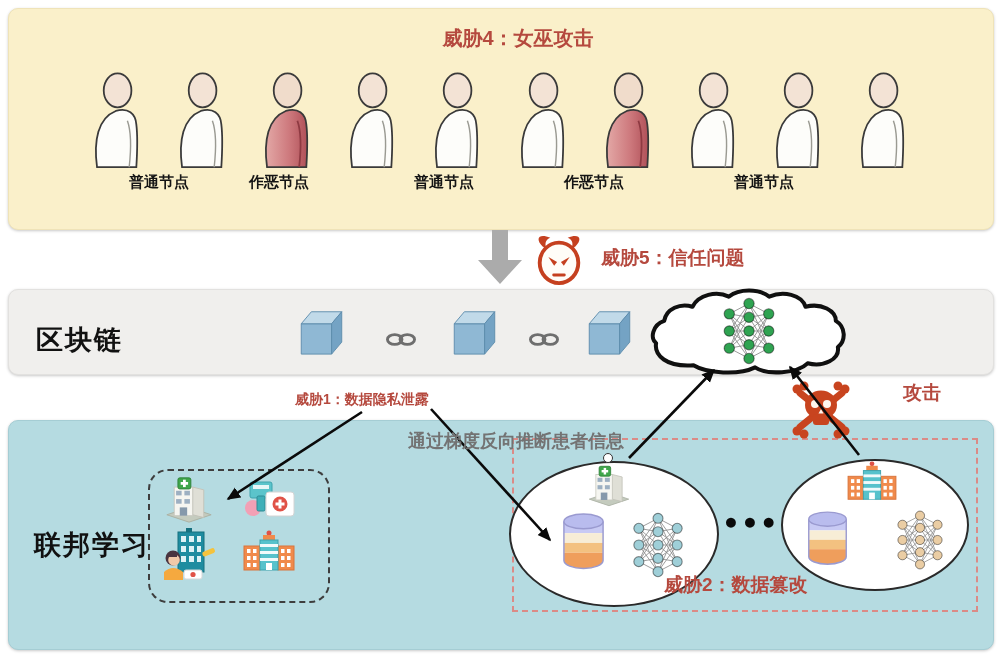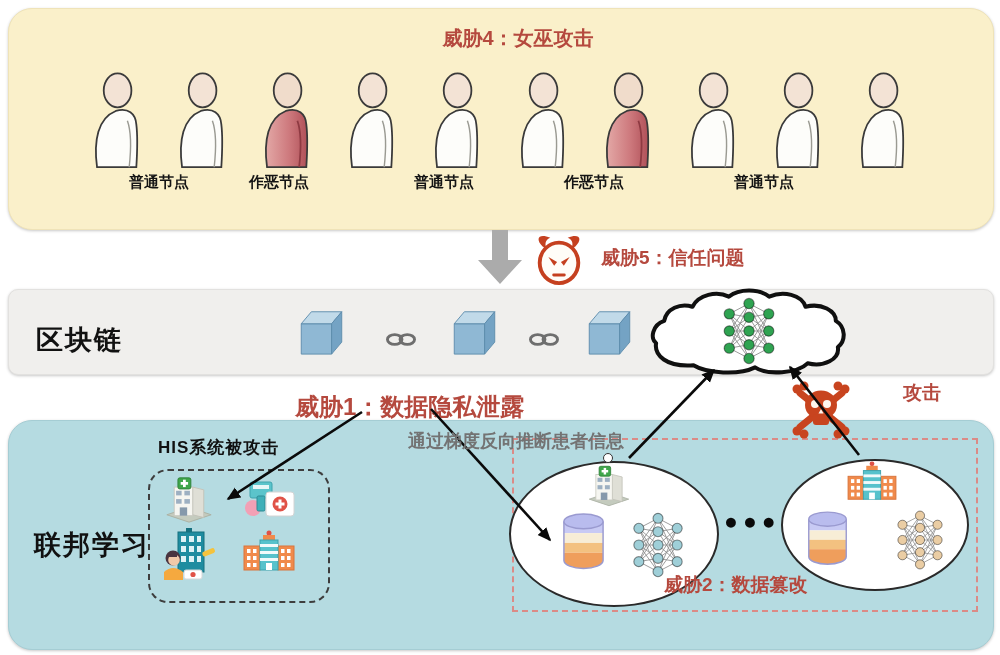--- a/index.html
+++ b/index.html
@@ -1,34 +1,34 @@
 <!DOCTYPE html>
 <html><head>
 <meta charset="utf-8">
 <style>
   html,body{margin:0;padding:0;background:#fff;}
   .canvas{position:relative;width:1000px;height:655px;background:#fff;overflow:hidden;
           font-family:"Liberation Sans","DejaVu Sans",sans-serif;}
-  .band{position:absolute;border-radius:24px;box-shadow:0 1px 3px rgba(0,0,0,.22);}
+  .band{position:absolute;border-radius:10px;box-shadow:0 1px 3px rgba(0,0,0,.22);}
   .band-top{left:8px;top:8px;width:984px;height:220px;background:#FAF0CA;border:1px solid #EFE3B8;}
   .band-chain{left:8px;top:289px;width:984px;height:84px;background:#F0EFED;border:1px solid #E2E1DF;border-radius:10px;}
   .band-fl{left:8px;top:420px;width:984px;height:228px;background:#B5DBE1;border:1px solid #A5CDD4;}
   .t{color:#B5493E;font-weight:700;}
   .band-title{position:absolute;left:0;right:0;top:16px;text-align:center;font-size:20px;transform:translateX(17px);}
   .persons-row{position:absolute;left:77px;top:60px;width:822px;height:100px;display:flex;justify-content:space-between;}
   .person{width:56px;height:100px;}
   .person svg{width:100%;height:100%;}
   .node-label{position:absolute;top:164px;width:130px;text-align:left;font-size:15px;font-weight:600;color:#151515;}
   .nl0{left:120px;}.nl1{left:240px;}.nl2{left:405px;}.nl3{left:555px;}.nl4{left:725px;}
   .abs{position:absolute;}
   .chain-label{left:27px;top:24px;font-size:27px;font-weight:700;color:#111;letter-spacing:2px;margin-top:8px;}
   .cube{width:47px;height:46px;top:19px;}
   .link{width:30px;height:15px;top:42px;}
   .threat5{left:601px;top:245px;font-size:19px;}
-  .threat1{left:295px;top:391px;font-size:24px;}
+  .threat1{left:295px;top:391px;font-size:14px;}
   .threat3{left:848px;top:379px;width:148px;text-align:center;font-size:19px;line-height:1.45;}
   .threat2{left:664px;top:572px;font-size:19px;z-index:7;}
   .fl-label{left:25px;top:106px;font-size:27px;font-weight:700;color:#111;letter-spacing:2px;}
   .his-label{left:158px;top:436px;font-size:17px;font-weight:600;color:#111;letter-spacing:1px;}
   .grad-label{left:408px;top:429px;font-size:18px;font-weight:600;color:#737373;z-index:7;}
   .provider-label{left:178px;top:605px;font-size:23px;font-weight:600;color:#111;}
   .provider-box{left:139px;top:48px;width:178px;height:130px;border:2px dashed #3D3D3D;border-radius:20px;}
   .pink-box{left:512px;top:438px;width:462px;height:170px;border:2px dashed #DB8B87;z-index:2;}
   .ellipse{background:#fff;border:2px solid #2A2A2A;border-radius:50%;z-index:3;}
   .ellipse1{left:509px;top:461px;width:206px;height:142px;}
@@ -316,21 +316,20 @@
     </svg>
   <div class="abs t threat3">
     <div>攻击</div>
   </div>
 
   <section class="band band-fl">
     <span class="abs fl-label">联邦学习</span>
     <div class="abs provider-box"></div>
   </section>
 
-  <span class="abs his-label">HIS系统被攻击</span>
   <span class="abs grad-label">通过梯度反向推断患者信息</span>
 
   <svg class="abs icon" style="left:163px;top:476px;width:52px;height:48px">
       <use href="#hospital-green"></use>
     </svg>
   <svg class="abs icon" style="left:242px;top:480px;width:56px;height:40px">
       <use href="#medical-kit"></use>
     </svg>
   <svg class="abs icon" style="left:160px;top:528px;width:58px;height:52px">
       <use href="#clinic-doctor"></use>

